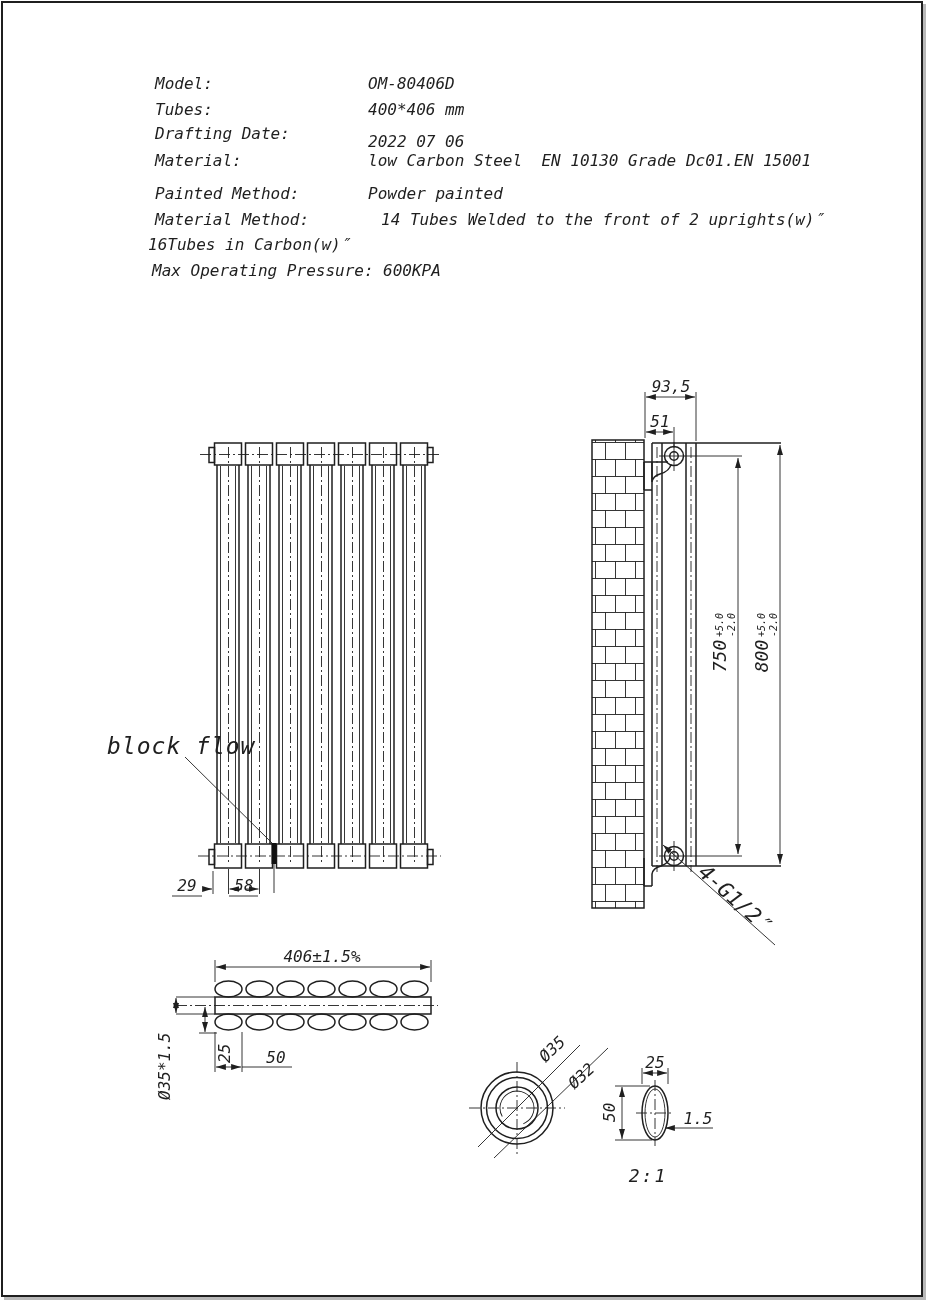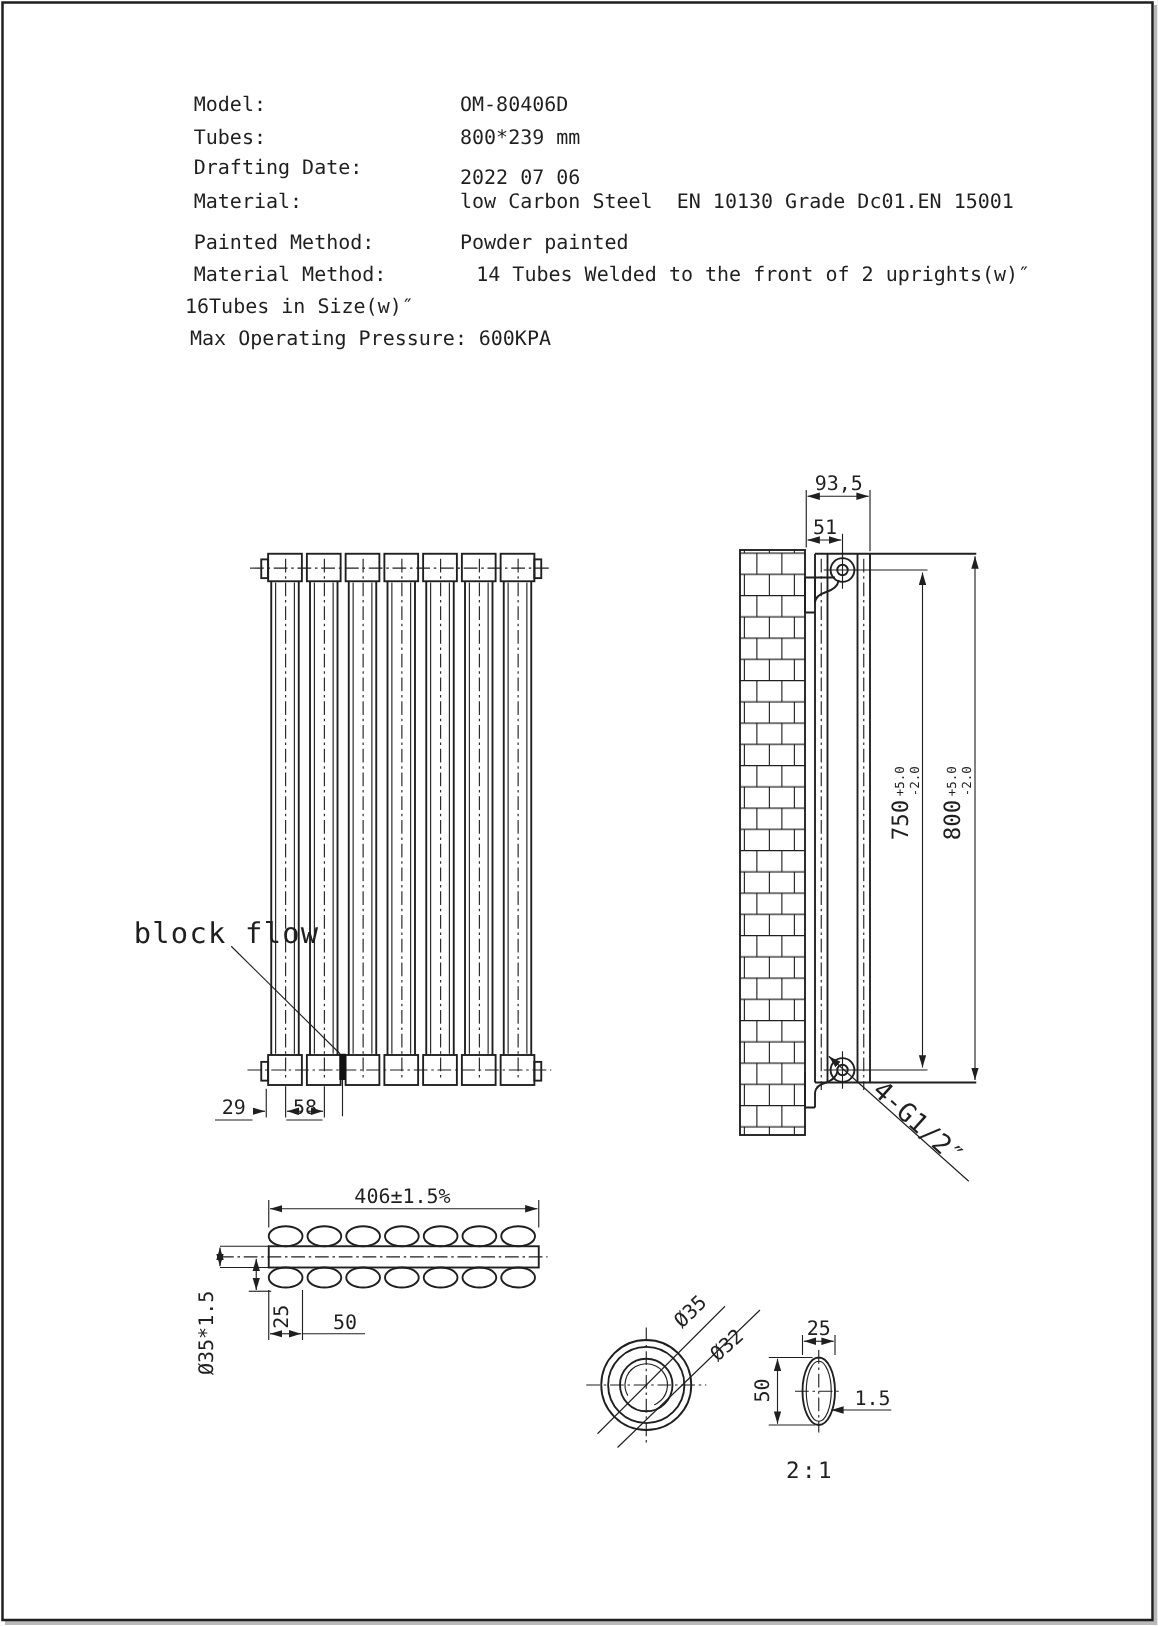--- a/index.html
+++ b/index.html
@@ -1,17 +1,17 @@
 <!DOCTYPE html>
 <html><head>
 <meta charset="utf-8">
 <style>
   html,body{margin:0;padding:0;background:#e8e8e8;}
   .sheet{position:relative;width:926px;height:1301px;background:#ffffff;overflow:hidden;
-         font-family:"DejaVu Sans Mono","DejaVu Sans",monospace;color:#1f1f1f;}
+         font-family:"DejaVu Sans Mono","DejaVu Sans",monospace;color:#1f1f1f;font-style:italic;}
   .frame{position:absolute;left:1px;top:1px;width:918px;height:1292px;
          border:2px solid #1f1f1f;box-shadow:3px 3px 0 #b9b9b9;}
   .spec span{position:absolute;font-size:16px;line-height:20px;white-space:pre;color:#1f1f1f;}
   svg{position:absolute;left:0;top:0;}
   .ln{stroke:#1f1f1f;stroke-width:1.5;fill:none;}
   .tn{stroke:#1f1f1f;stroke-width:0.9;fill:none;}
   .cl{stroke:#1f1f1f;stroke-width:0.9;fill:none;stroke-dasharray:11 3 2 3;}
   .blk{fill:#111;stroke:none;}
   text{fill:#1f1f1f;}
   .dnum{font-size:16px;}
@@ -24,30 +24,30 @@
 </head>
 <body>
 
 <div class="sheet">
   <div class="frame"></div>
 
   <div class="spec">
     <span style="left:155px;top:74px">Model:</span>
     <span style="left:368px;top:74px">OM-80406D</span>
     <span style="left:155px;top:100px">Tubes:</span>
-    <span style="left:368px;top:100px">800*239 mm</span>
+    <span style="left:368px;top:100px">400*406 mm</span>
     <span style="left:155px;top:124px">Drafting Date:</span>
     <span style="left:368px;top:132px">2022 07 06</span>
     <span style="left:155px;top:151px">Material:</span>
     <span style="left:368px;top:151px">low Carbon Steel  EN 10130 Grade Dc01.EN 15001</span>
     <span style="left:155px;top:184px">Painted Method:</span>
     <span style="left:368px;top:184px">Powder painted</span>
     <span style="left:155px;top:210px">Material Method:</span>
     <span style="left:381px;top:210px">14 Tubes Welded to the front of 2 uprights(w)″</span>
-    <span style="left:148px;top:235px">16Tubes in Size(w)″</span>
+    <span style="left:148px;top:235px">16Tubes in Carbon(w)″</span>
     <span style="left:152px;top:261px">Max Operating Pressure:</span>
     <span style="left:383px;top:261px">600KPA</span>
   </div>
 
   <svg width="926" height="1301" viewBox="0 0 926 1301">
     <defs>
       <marker id="ah" viewBox="0 0 10 6" refX="10" refY="3" markerWidth="11" markerHeight="7" orient="auto">
         <path d="M0,0 L10,3 L0,6 Z" fill="#1f1f1f"></path>
       </marker>
       <marker id="ahs" viewBox="0 0 10 6" refX="10" refY="3" markerWidth="11" markerHeight="7" orient="auto-start-reverse">

